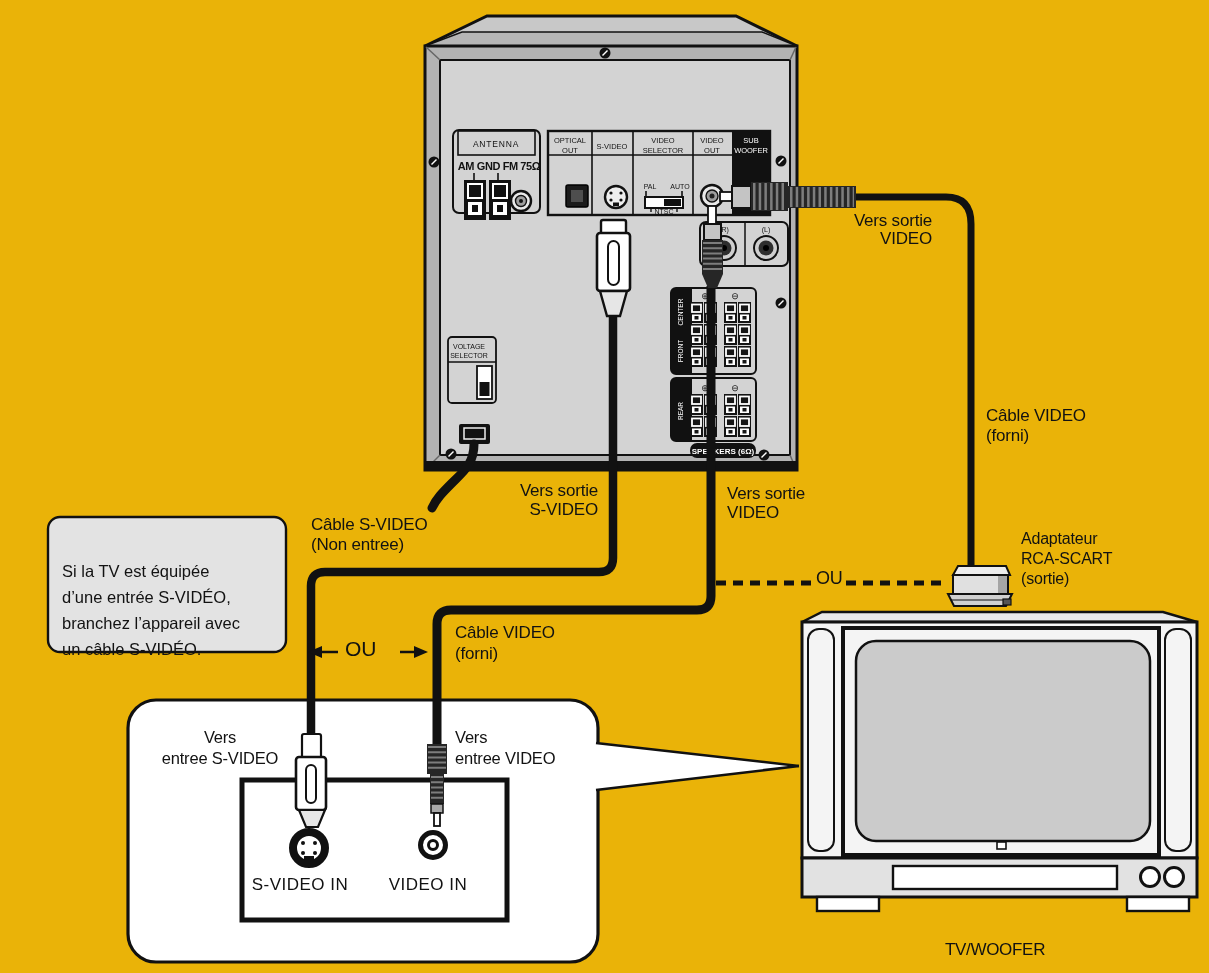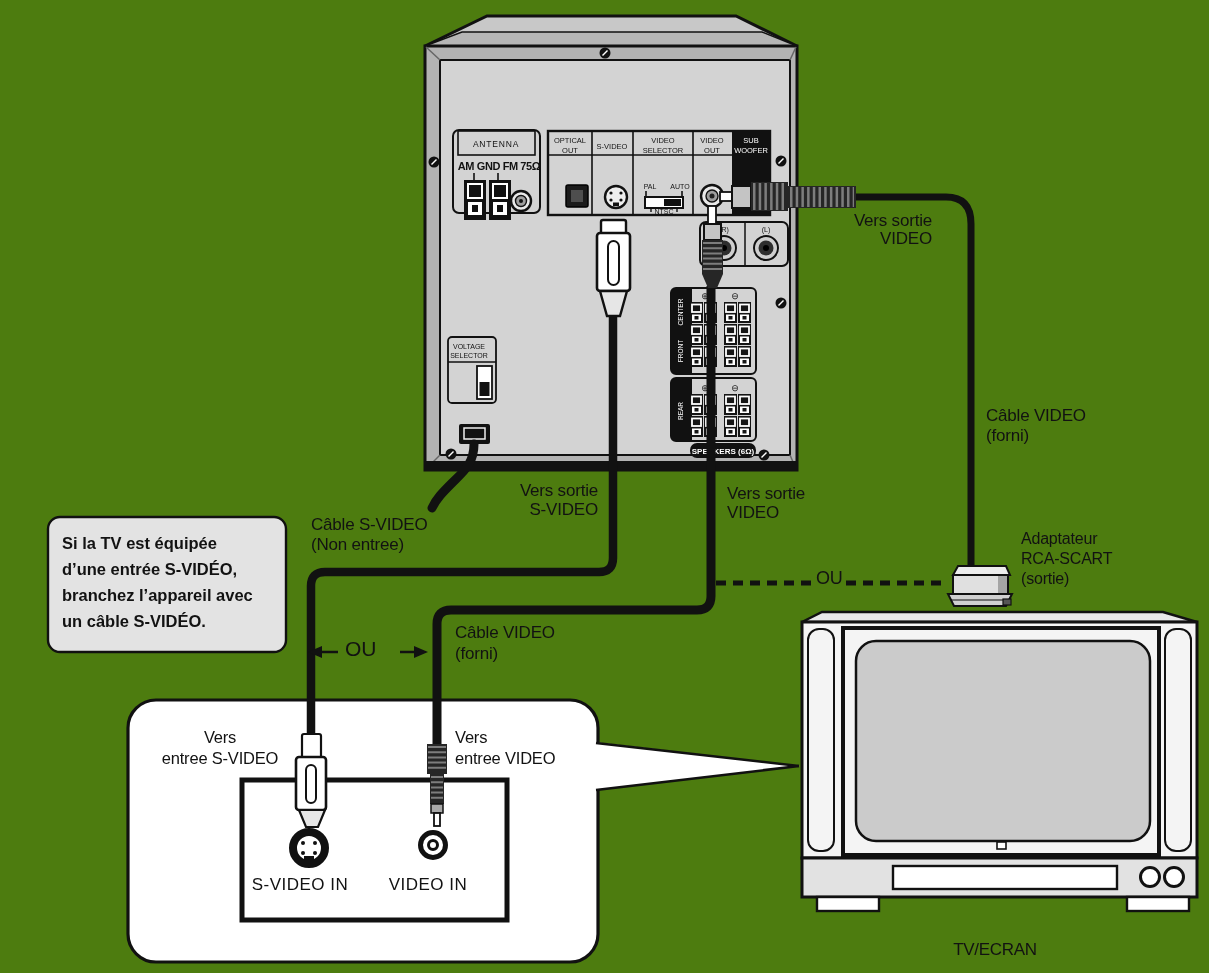--- a/index.html
+++ b/index.html
@@ -1,25 +1,25 @@
 <!DOCTYPE html>
 <html><head>
 <meta charset="utf-8">
 <style>
   html,body{margin:0;padding:0;background:#fff;}
   .stage{
-    position:relative;width:1209px;height:973px;background:#4d7c0f;overflow:hidden;
+    position:relative;width:1209px;height:973px;background:#eab308;overflow:hidden;
     font-family:"Liberation Sans",sans-serif;
   }
   .stage svg{position:absolute;left:0;top:0;}
   .lbl{
     position:absolute;font-family:"Liberation Sans",sans-serif;font-weight:normal;
     color:#121212;white-space:pre-line;letter-spacing:-0.2px;line-height:1.15;
   }
-  .lbl.normal{font-weight:bold;}
+  .lbl.normal{font-weight:normal;margin-top:28px;}
   .txt{font-family:"Liberation Sans",sans-serif;fill:#121212;}
   .wtxt{font-family:"Liberation Sans",sans-serif;fill:#ffffff;}
 </style>
 </head>
 <body>
 
 <div class="stage">
 
 <svg width="1209" height="973" viewBox="0 0 1209 973">
   <defs>
@@ -356,15 +356,15 @@
 <div class="lbl" style="left:1021px;top:529px;font-size:16px;line-height:20px;">Adaptateur
 RCA-SCART
 (sortie)</div>
 
 <div class="lbl" style="left:146px;top:727px;width:148px;font-size:16.5px;line-height:21px;text-align:center;">Vers
 entree S-VIDEO</div>
 
 <div class="lbl" style="left:455px;top:727px;font-size:16.5px;line-height:21px;">Vers
 entree VIDEO</div>
 
-<div class="lbl" style="left:920px;top:940px;width:150px;font-size:17px;text-align:center;letter-spacing:-0.3px;">TV/ECRAN</div>
+<div class="lbl" style="left:920px;top:940px;width:150px;font-size:17px;text-align:center;letter-spacing:-0.3px;">TV/WOOFER</div>
 
 </div>
 
 </body></html>

